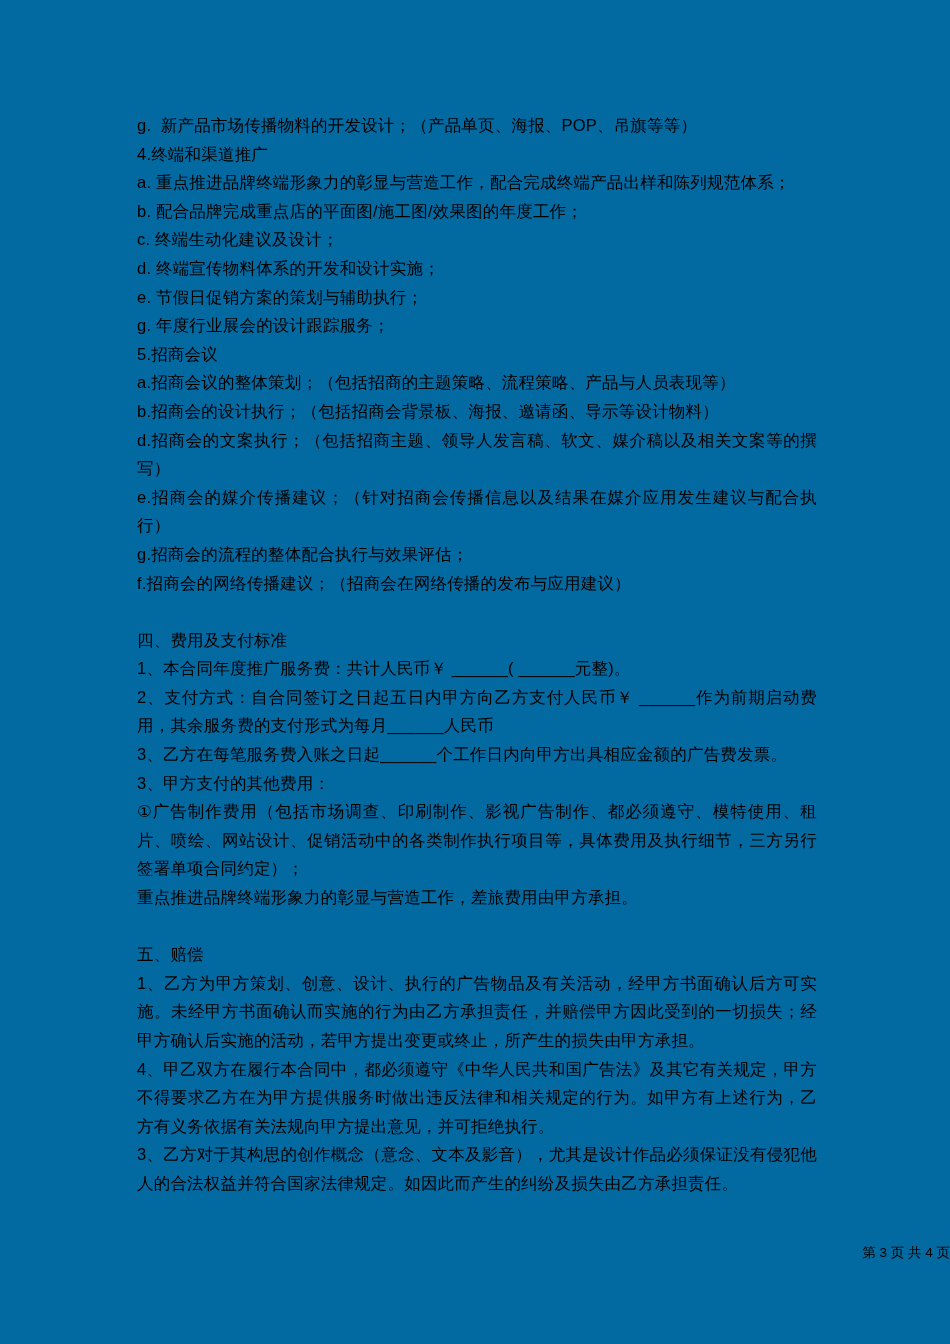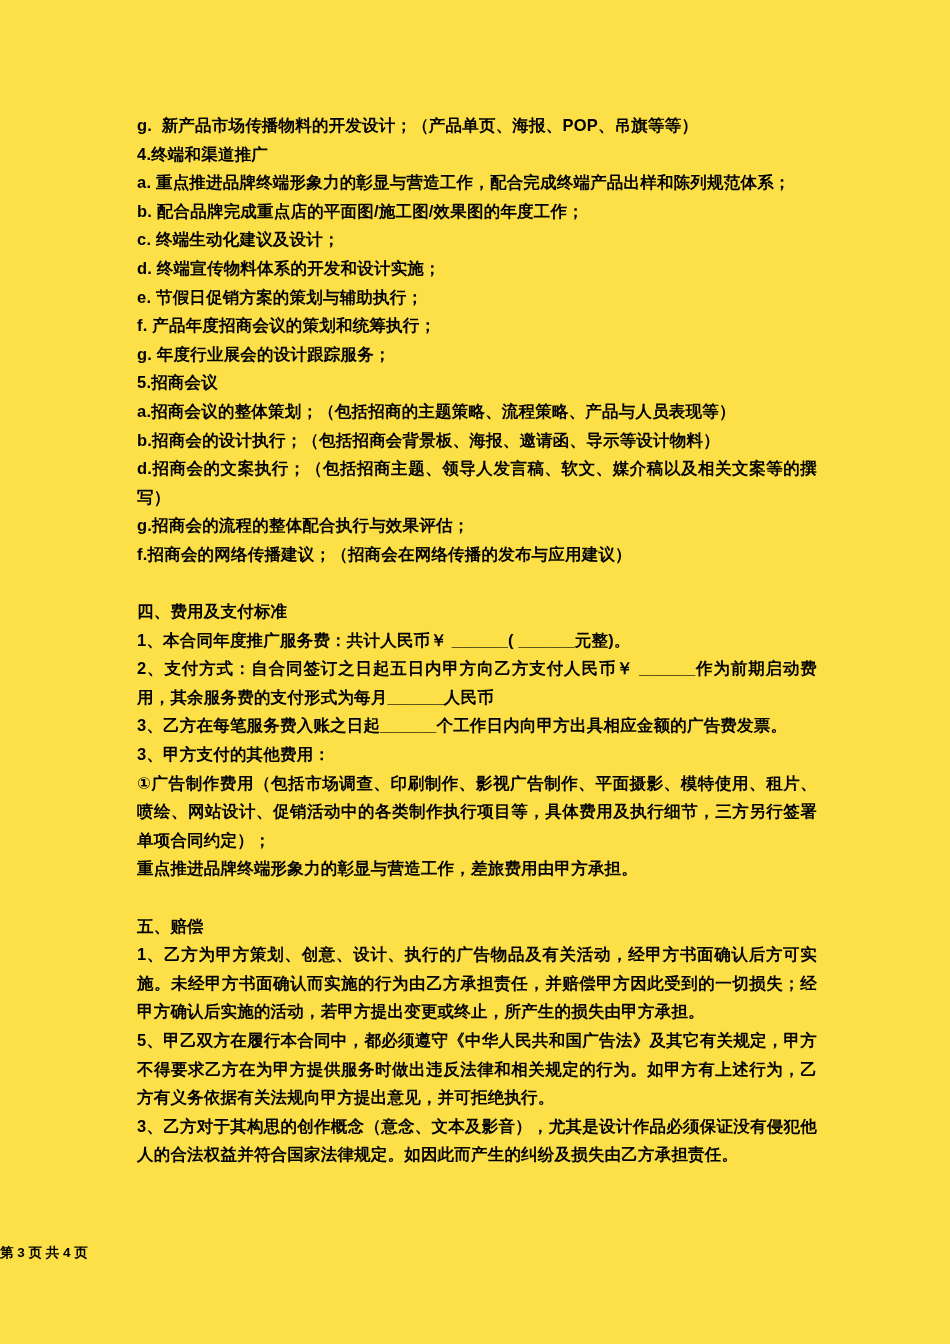--- a/index.html
+++ b/index.html
@@ -11,22 +11,21 @@
     height: 1344px;
     background: #ffffff;
     color: #000000;
     font-family: "Liberation Sans", "DejaVu Sans", sans-serif;
     position: relative;
     overflow: hidden;
   }
   .page {
     position: absolute;
     inset: 0;
-    background: #fde047;
-    font-weight: bold;
+    background: #0369a1;
   }
   .doc-body {
     position: absolute;
     left: 137px;
     top: 111px;
     width: 680px;
   }
   .para {
     margin: 0;
     font-size: 16.5px;
@@ -36,54 +35,54 @@
     letter-spacing: 0.2px;
   }
   .blank-line {
     height: 28.6px;
   }
   .page-footer {
     position: absolute;
     top: 1243px;
     left: 0;
     width: 950px;
-    text-align: left;
+    text-align: right;
     font-size: 13.5px;
     line-height: 20px;
     color: #000000;
   }
 </style>
 </head>
 <body>
 
 <div class="page">
   <div class="doc-body" id="doc-body">
       <p class="para">g.  新产品市场传播物料的开发设计；（产品单页、海报、POP、吊旗等等）</p>
       <p class="para">4.终端和渠道推广</p>
       <p class="para">a. 重点推进品牌终端形象力的彰显与营造工作，配合完成终端产品出样和陈列规范体系；</p>
       <p class="para">b. 配合品牌完成重点店的平面图/施工图/效果图的年度工作；</p>
       <p class="para">c. 终端生动化建议及设计；</p>
       <p class="para">d. 终端宣传物料体系的开发和设计实施；</p>
       <p class="para">e. 节假日促销方案的策划与辅助执行；</p>
-      <p class="para">f. 产品年度招商会议的策划和统筹执行；</p>
       <p class="para">g. 年度行业展会的设计跟踪服务；</p>
       <p class="para">5.招商会议</p>
       <p class="para">a.招商会议的整体策划；（包括招商的主题策略、流程策略、产品与人员表现等）</p>
       <p class="para">b.招商会的设计执行；（包括招商会背景板、海报、邀请函、导示等设计物料）</p>
       <p class="para">d.招商会的文案执行；（包括招商主题、领导人发言稿、软文、媒介稿以及相关文案等的撰写）</p>
+      <p class="para">e.招商会的媒介传播建议；（针对招商会传播信息以及结果在媒介应用发生建议与配合执行）</p>
       <p class="para">g.招商会的流程的整体配合执行与效果评估；</p>
       <p class="para">f.招商会的网络传播建议；（招商会在网络传播的发布与应用建议）</p>
       <div class="blank-line"></div>
       <p class="para">四、费用及支付标准</p>
       <p class="para">1、本合同年度推广服务费：共计人民币￥ ______( ______元整)。</p>
       <p class="para">2、支付方式：自合同签订之日起五日内甲方向乙方支付人民币￥ ______作为前期启动费用，其余服务费的支付形式为每月______人民币</p>
       <p class="para">3、乙方在每笔服务费入账之日起______个工作日内向甲方出具相应金额的广告费发票。</p>
       <p class="para">3、甲方支付的其他费用：</p>
-      <p class="para">①广告制作费用（包括市场调查、印刷制作、影视广告制作、平面摄影、模特使用、租片、喷绘、网站设计、促销活动中的各类制作执行项目等，具体费用及执行细节，三方另行签署单项合同约定）；</p>
+      <p class="para">①广告制作费用（包括市场调查、印刷制作、影视广告制作、都必须遵守、模特使用、租片、喷绘、网站设计、促销活动中的各类制作执行项目等，具体费用及执行细节，三方另行签署单项合同约定）；</p>
       <p class="para">重点推进品牌终端形象力的彰显与营造工作，差旅费用由甲方承担。</p>
       <div class="blank-line"></div>
       <p class="para">五、赔偿</p>
       <p class="para">1、乙方为甲方策划、创意、设计、执行的广告物品及有关活动，经甲方书面确认后方可实施。未经甲方书面确认而实施的行为由乙方承担责任，并赔偿甲方因此受到的一切损失；经甲方确认后实施的活动，若甲方提出变更或终止，所产生的损失由甲方承担。</p>
-      <p class="para">5、甲乙双方在履行本合同中，都必须遵守《中华人民共和国广告法》及其它有关规定，甲方不得要求乙方在为甲方提供服务时做出违反法律和相关规定的行为。如甲方有上述行为，乙方有义务依据有关法规向甲方提出意见，并可拒绝执行。</p>
+      <p class="para">4、甲乙双方在履行本合同中，都必须遵守《中华人民共和国广告法》及其它有关规定，甲方不得要求乙方在为甲方提供服务时做出违反法律和相关规定的行为。如甲方有上述行为，乙方有义务依据有关法规向甲方提出意见，并可拒绝执行。</p>
       <p class="para">3、乙方对于其构思的创作概念（意念、文本及影音），尤其是设计作品必须保证没有侵犯他人的合法权益并符合国家法律规定。如因此而产生的纠纷及损失由乙方承担责任。</p>
     </div>
   <div class="page-footer">第 3 页 共 4 页</div>
 </div>
 
 </body></html>

